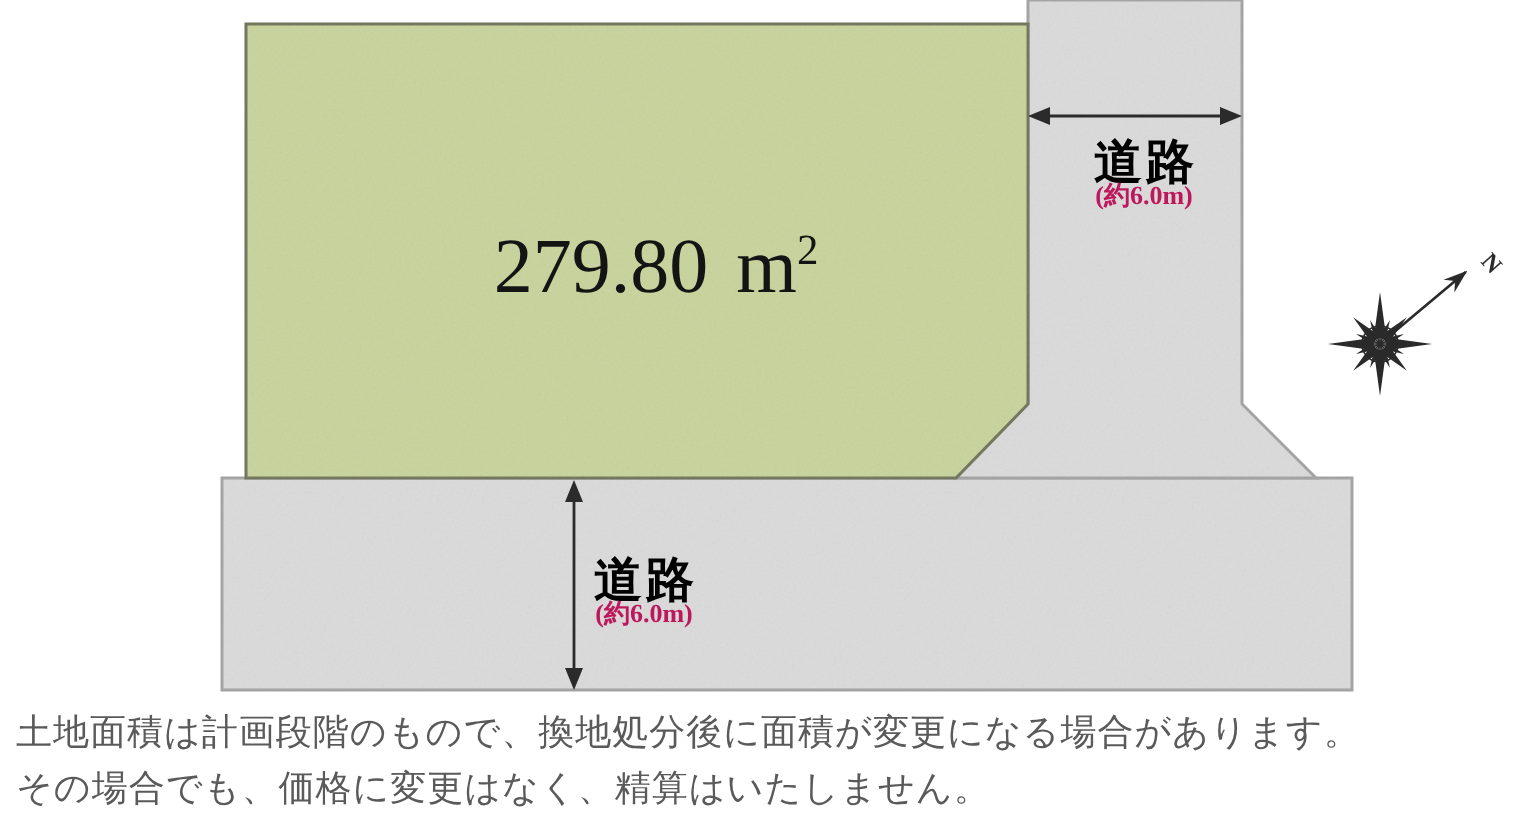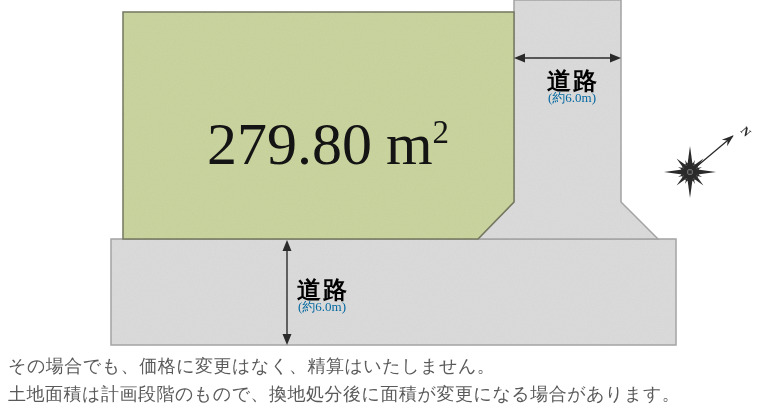--- a/index.html
+++ b/index.html
@@ -11,31 +11,31 @@
     font-family:"Liberation Sans","DejaVu Sans",sans-serif;
   }
   .stage svg{position:absolute;left:0;top:0;}
   .lbl{position:absolute;transform:translateX(-50%);white-space:nowrap;color:#1f1f1f;}
   .road-name{
     font-family:"Liberation Serif","DejaVu Serif",serif;
     font-weight:bold;font-size:24px;letter-spacing:2px;color:#000000;
   }
   .road-size{
     font-family:"Liberation Serif","DejaVu Serif",serif;
-    font-weight:normal;font-size:13px;color:#0369a1;
+    font-weight:bold;font-size:13px;color:#be185d;
   }
   .plot-number{
     position:absolute;left:318px;top:52px;transform:translateX(-50%);
     font-family:"Liberation Serif","DejaVu Serif",serif;
     font-size:48px;color:#141414;line-height:1.1;white-space:nowrap;
   }
   .plot-area{
     position:absolute;left:328px;top:114px;transform:translateX(-50%);
     font-family:"Liberation Serif","DejaVu Serif",serif;
-    font-size:60px;color:#141414;line-height:1.0;white-space:nowrap;
+    font-size:39px;color:#141414;line-height:1.0;white-space:nowrap;
   }
   .plot-area .unit{margin-left:14px;}
   .plot-area sup{font-size:55%;vertical-align:super;line-height:0;}
   .disclaimer{
     position:absolute;left:8px;top:352px;width:752px;
     font-size:18px;line-height:28px;letter-spacing:0.5px;color:#5a5a5a;
   }
 </style>
 </head>
 <body>
@@ -120,17 +120,17 @@
 
   <div class="plot-area"><span>279.80</span><span class="unit"><span>m</span><sup>2</sup></span></div>
 
   <div class="lbl road-name" style="left:573px;top:65px;">道路</div>
   <div class="lbl road-size" style="left:572px;top:89px;">(約6.0m)</div>
 
   <div class="lbl road-name" style="left:323px;top:274px;">道路</div>
   <div class="lbl road-size" style="left:322px;top:298px;">(約6.0m)</div>
 
   <div class="disclaimer">
+    <div>土地面積は計画段階のもので、換地処分後に面積が変更になる場合があります。</div>
     <div>その場合でも、価格に変更はなく、精算はいたしません。</div>
-    <div>土地面積は計画段階のもので、換地処分後に面積が変更になる場合があります。</div>
   </div>
 
 </div>
 
 </body></html>

